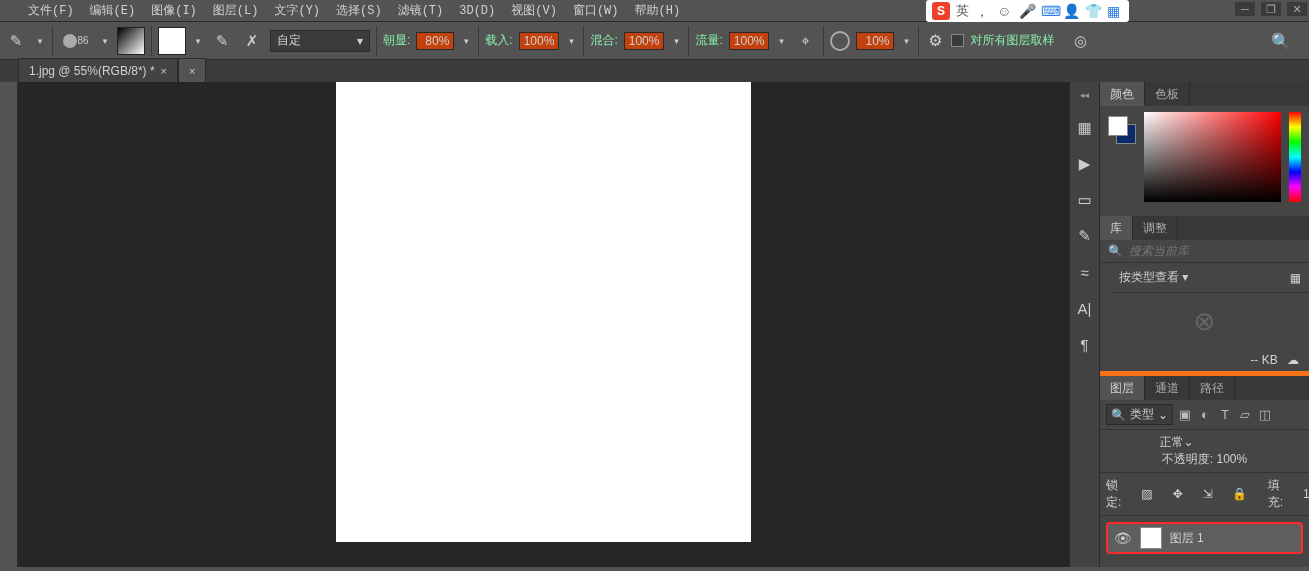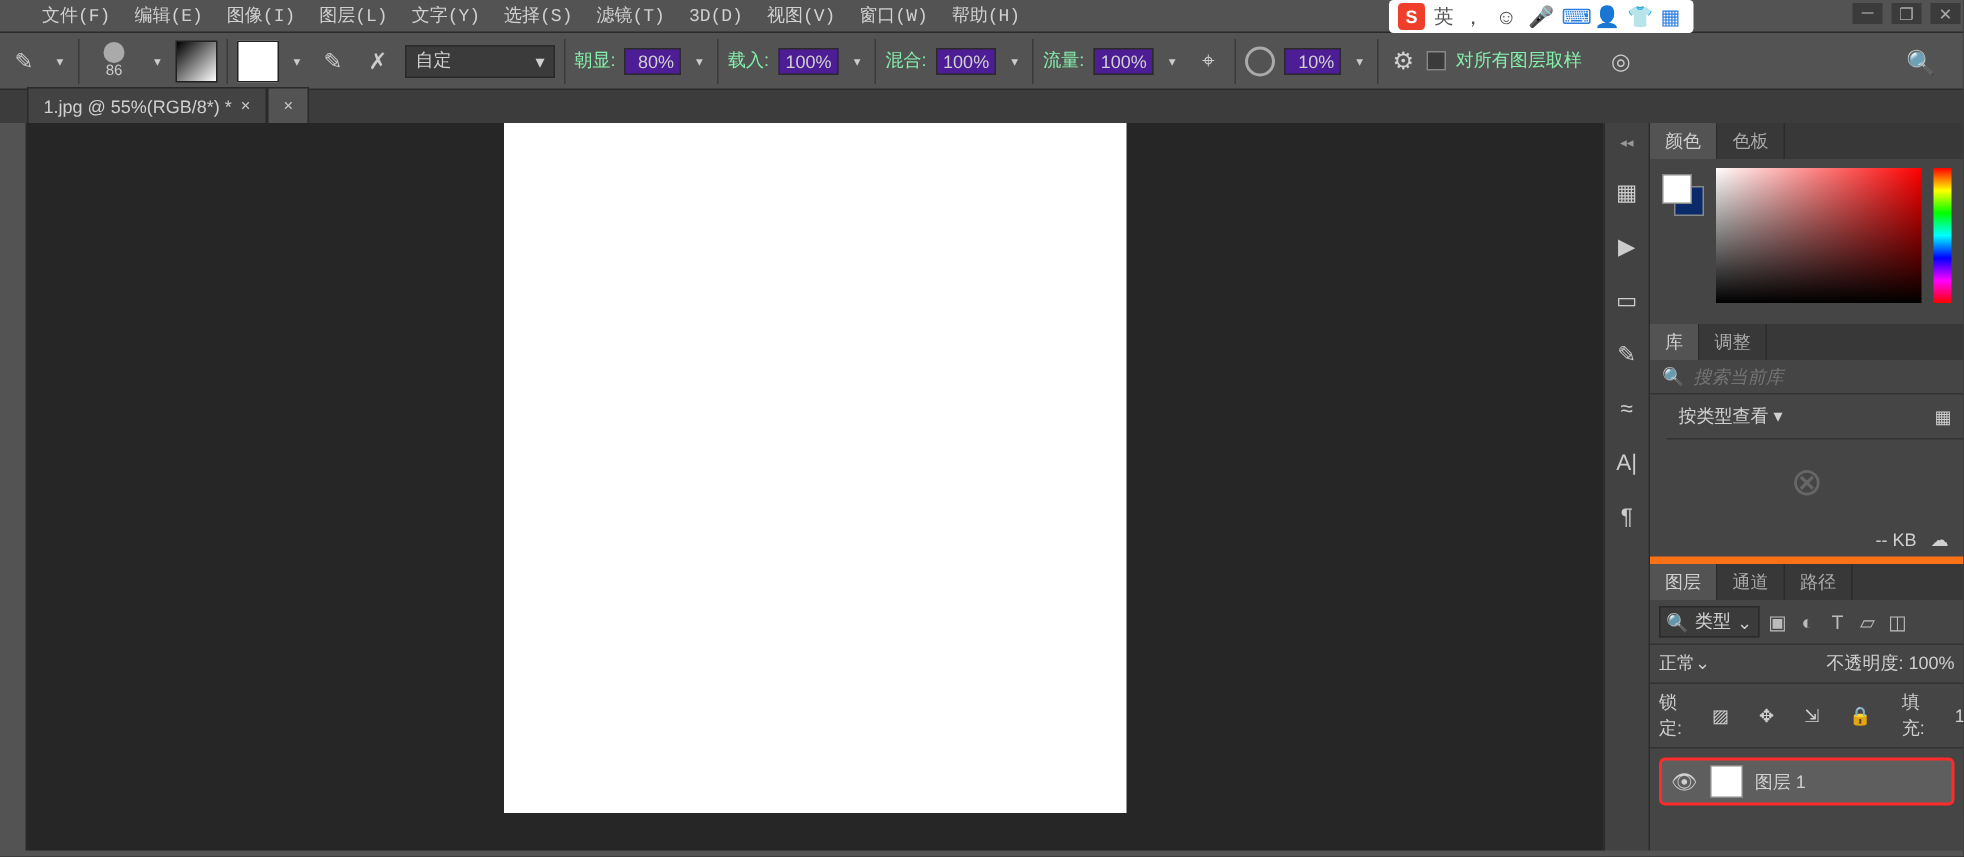--- a/index.html
+++ b/index.html
@@ -10,30 +10,30 @@
 .menubar .item { padding:12px 8px; line-height:22px; cursor:default;font-family:Liberation Mono, monospace; }
 .win-controls { position:absolute; right:2px; top:2px; display:flex; gap:6px; }
 .win-controls div { width:20px; height:14px; background:#3b3b3b; display:flex; align-items:center; justify-content:center; font-size:11px; color:#aaa;}
 .ime-bar { position:absolute; right:180px; top:0; height:22px; display:flex; align-items:center; gap:6px; background:#fff; padding:0 6px; border-radius:3px; }
 .ime-bar .sogou { width:18px; height:18px; background:#ef3f2b; border-radius:3px; display:flex; align-items:center; justify-content:center; color:#fff; font-weight:bold; }
 .ime-bar span { color:#555; font-size:13px; }
 .ime-bar .ico { width:16px; height:16px; font-size:14px; }
 
 
 .optbar { height:38px; background:#535353; display:flex; align-items:center; padding-left:4px; border-bottom:1px solid #2a2a2a; gap:6px; }
-.brush-preview { width:34px; height:34px; display:flex; flex-direction:column; align-items:center; justify-content:center; }
+.brush-preview { width:34px; height:34px; display:flex; flex-direction:row; align-items:center; justify-content:center; }
 .brush-dot { width:14px; height:14px; border-radius:50%; background:#aaa; }
 .brush-size { font-size:10px; color:#ccc; }
 .dropdown-caret { width:12px; height:32px; display:flex; align-items:center; justify-content:center; color:#ccc; font-size:9px;}
 .mode-swatch { width:28px; height:28px; background:linear-gradient(135deg,#000,#fff); border:1px solid #222; }
 .color-swatch { width:28px; height:28px; background:#fff; border:1px solid #222; }
 .icon-btn { width:24px; height:24px; display:flex; align-items:center; justify-content:center; font-size:15px; color:#ccc; }
 .opt-select { height:22px; background:#3b3b3b; border:1px solid #2a2a2a; display:flex; align-items:center; padding:0 6px; gap:6px; min-width:100px; justify-content:space-between;}
 .opt-label { color:#86efac; }
-.opt-num { background:#4c1d95; border:1px solid #2a2a2a; padding:1px 4px; min-width:38px; text-align:right;}
+.opt-num { background:#c2410c; border:1px solid #2a2a2a; padding:1px 4px; min-width:38px; text-align:right;}
 .sep { width:1px; height:30px; background:#3a3a3a; }
 .ring { width:20px; height:20px; border:2px solid #aaa; border-radius:50%; position:relative;}
 .gear { width:20px; height:20px; display:flex; align-items:center; justify-content:center; font-size:16px;}
 .chk { width:13px; height:13px; border:1px solid #888; background:#3b3b3b; }
 .search-icon { position:absolute; right:18px; top:32px; font-size:16px; color:#ccc;}
 
 
 .tabbar { height:22px; background:#3c3c3c; display:flex; align-items:flex-end; padding-left:18px; }
 .tab { height:24px; padding:0 10px; display:flex; align-items:center; gap:6px; background:#535353; color:#ddd; border-top:1px solid #2a2a2a; border-left:1px solid #2a2a2a; border-right:1px solid #2a2a2a;}
 .tab.inactive { background:#434343; color:#bbb;}
@@ -66,21 +66,21 @@
 .lib-panel { }
 .lib-search { padding:4px 8px; display:flex; align-items:center; gap:6px; border-bottom:1px solid #333;}
 .lib-search input { flex:1; background:transparent; border:none; outline:none; color:#888; font-style:italic;}
 .lib-row { padding:6px 8px; display:flex; align-items:center; justify-content:space-between; border-bottom:1px solid #333;margin-left:11px;}
 .cc-logo { height:56px; display:flex; align-items:center; justify-content:center; font-size:26px; color:#666;}
 .kb-row { text-align:right; padding:4px 10px; color:#aaa; border-bottom:5px solid #f97316;}
 
 .layer-opts { padding:4px 6px; display:flex; align-items:center; gap:4px; flex-wrap:wrap; border-bottom:1px solid #333;}
 .layer-opts .sel { background:#3b3b3b; border:1px solid #2a2a2a; padding:1px 4px; display:flex; align-items:center; gap:4px;}
 .layer-opts .ic { width:16px; font-size:13px; color:#bbb; text-align:center;}
-.row2 { padding:4px 6px; display:flex; align-items:center; justify-content:space-between; border-bottom:1px solid #333;}
+.row2 { padding:4px 6px; display:flex; align-items:center; justify-content:space-between; border-bottom:1px solid #333;flex-direction:column;}
 .row3 { padding:4px 6px; display:flex; align-items:center; gap:20px; border-bottom:1px solid #333; font-size:11px;}
 
 .layer-item { margin:6px; border:2px solid #ff2a2a; background:#5e5e5e; height:32px; display:flex; align-items:center; gap:8px; padding:0 6px; border-radius:4px;}
 .eye { font-size:14px;}
 .thumb { width:22px; height:22px; background:#fff; border:1px solid #888;}
 </style>
 </head>
 <body>
 
 <div class="menubar">

